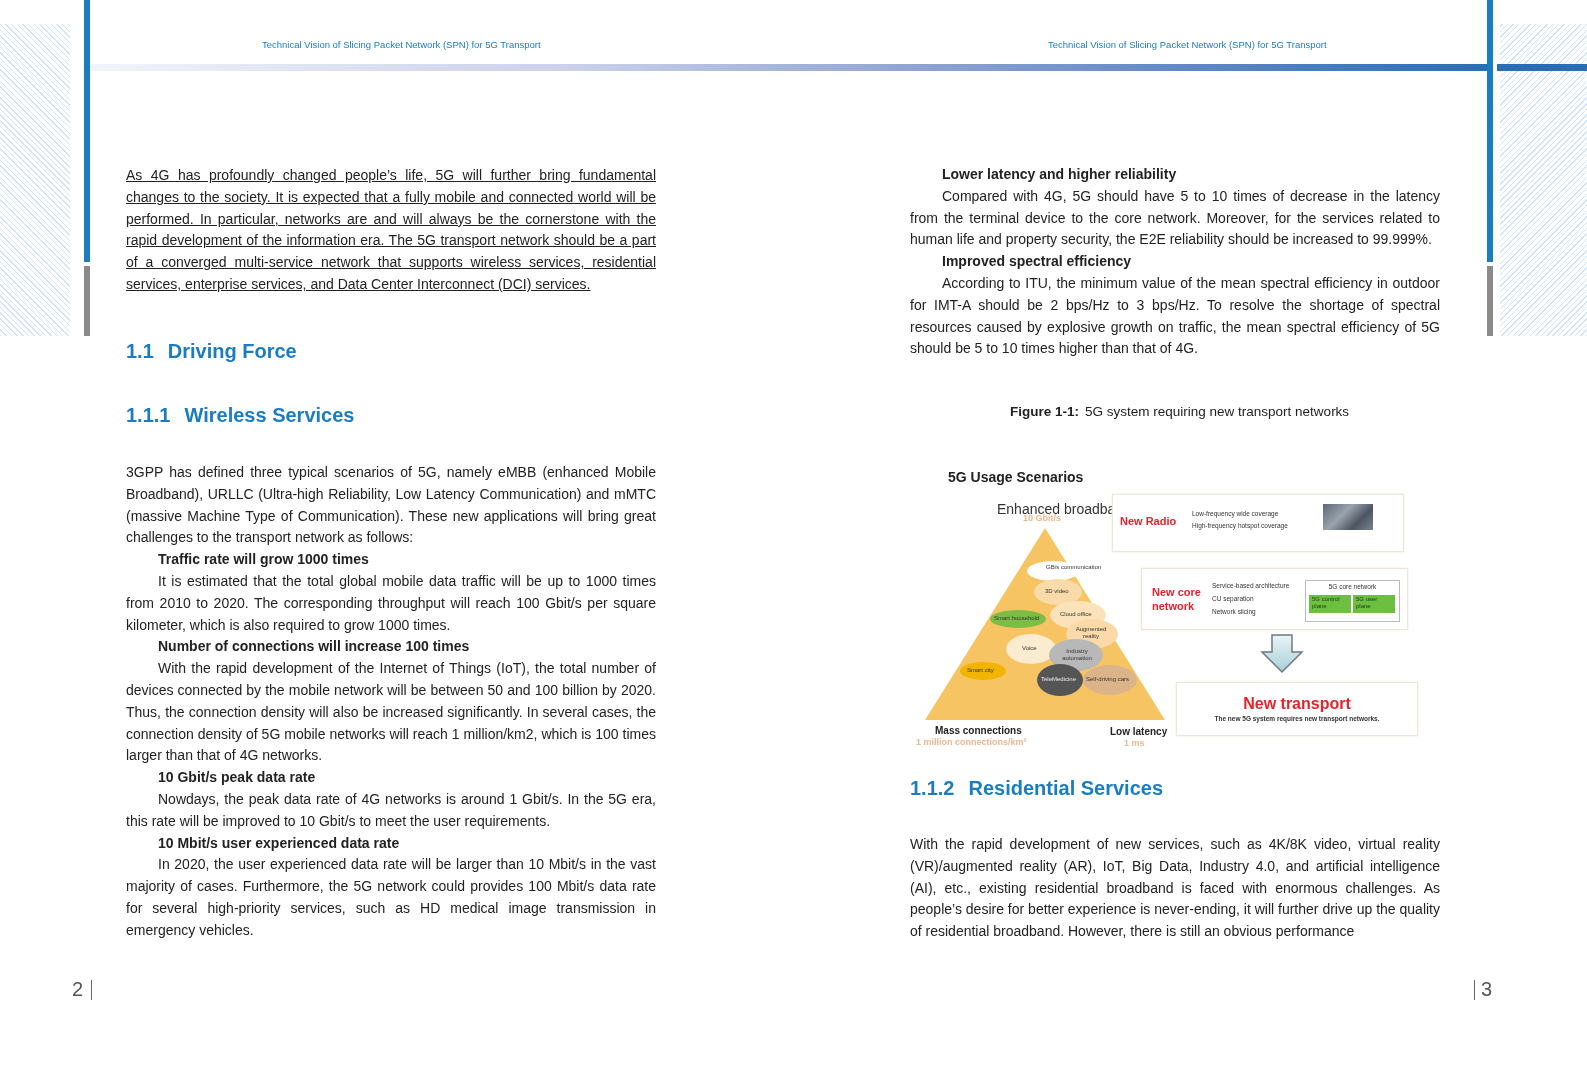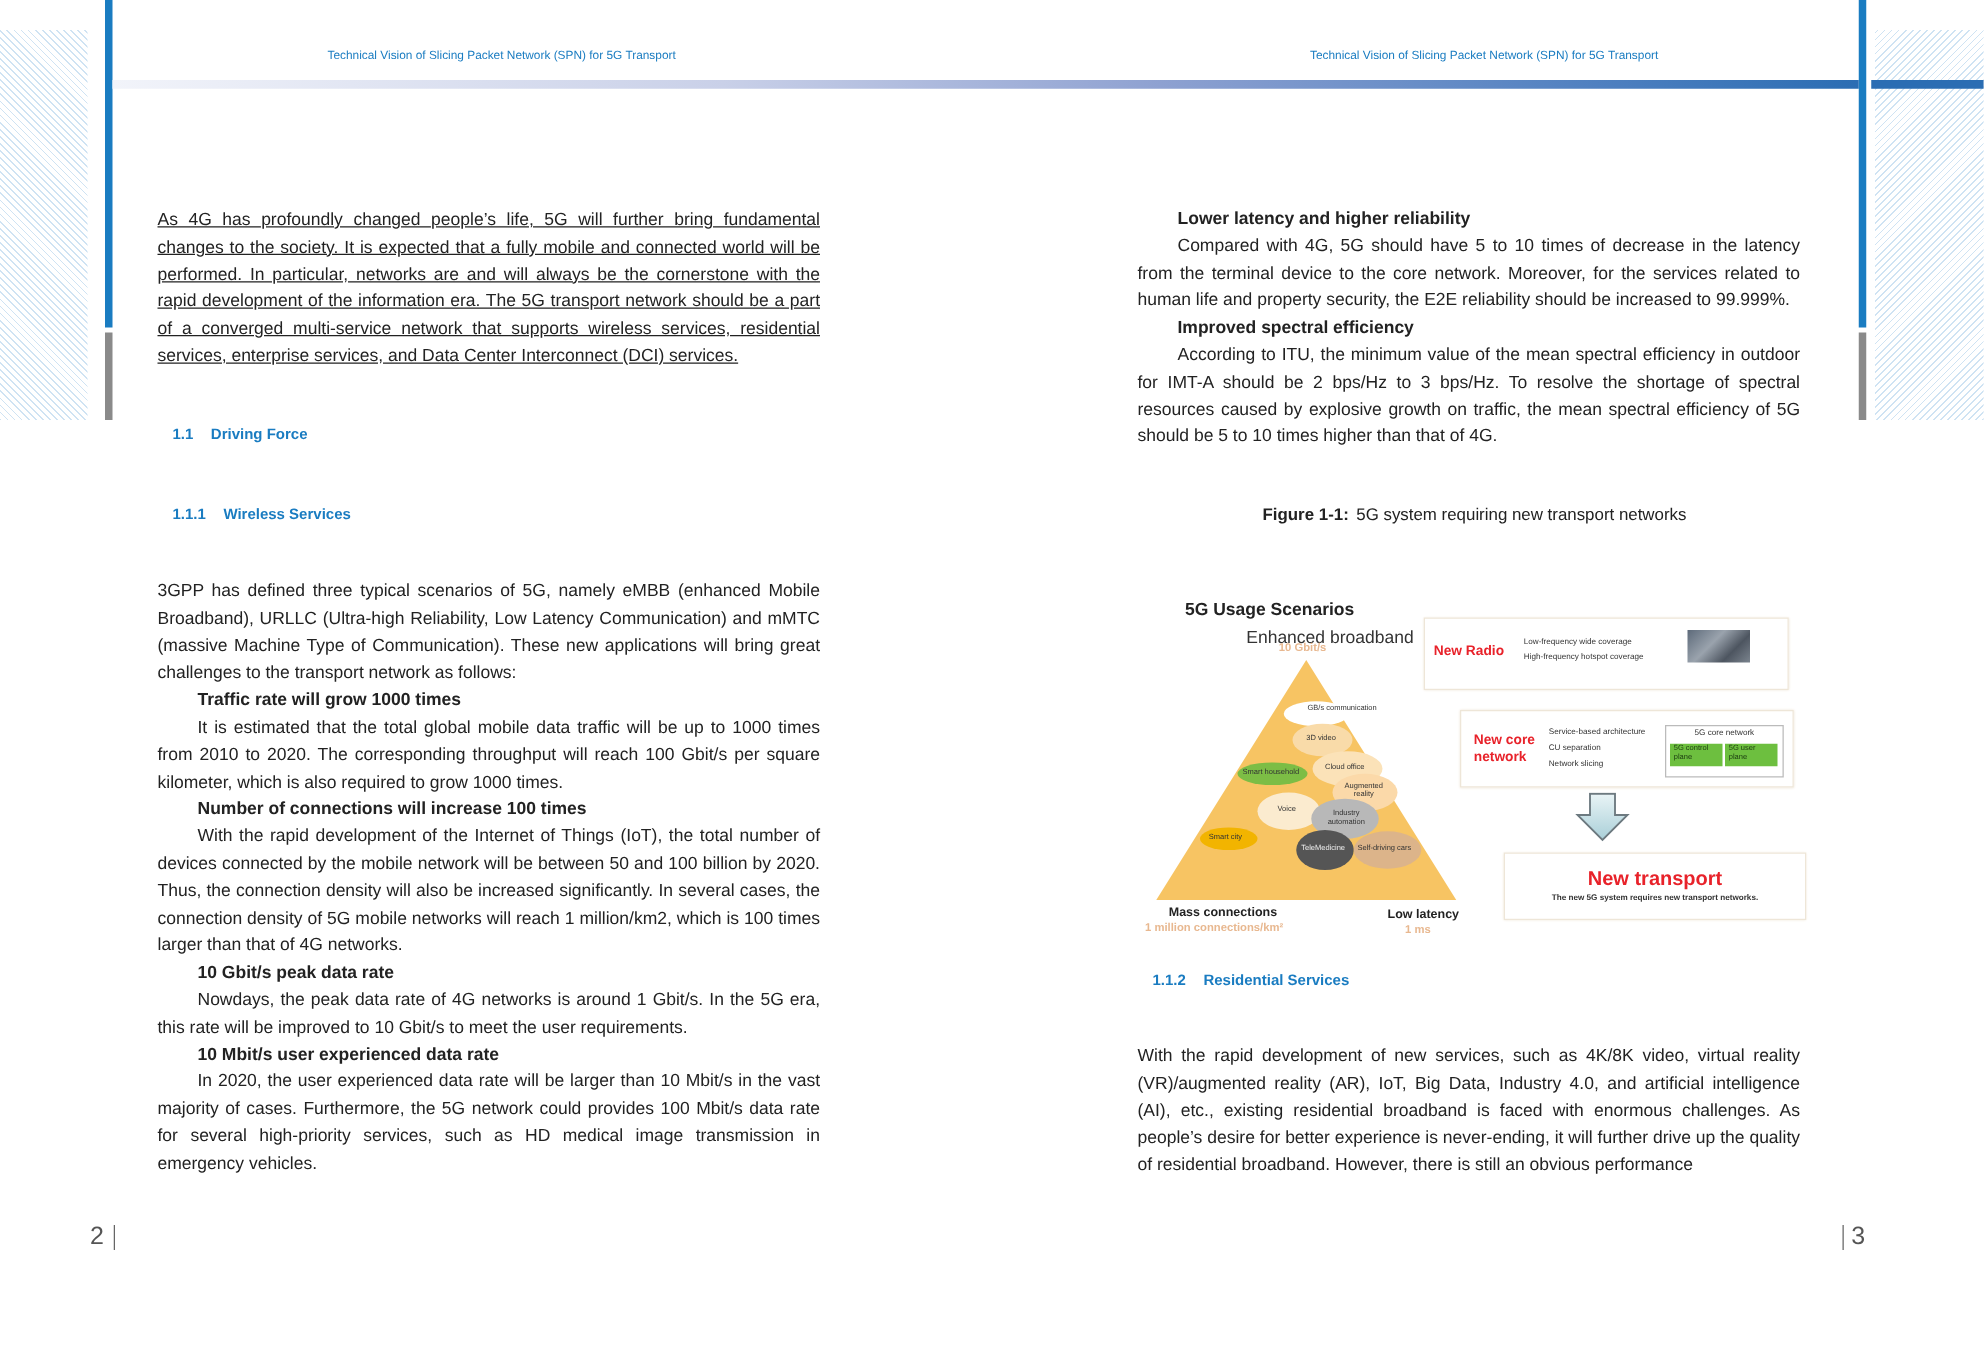--- a/index.html
+++ b/index.html
@@ -14,34 +14,34 @@
   .vbar-right-blue { position:absolute; left:1487px; top:0; width:6px; height:262px; background:#1a7cc1; }
   .vbar-right-gray { position:absolute; left:1487px; top:266px; width:6px; height:70px; background:#8a8a8a; }
   .header-band { position:absolute; left:90px; top:64px; width:1397px; height:7px;
     background: linear-gradient(90deg, #f2f4fa 0%, #c9d0e8 35%, #8ea1d1 60%, #4f80c0 85%, #2b6db3 100%); }
   .header-band-right { position:absolute; left:1497px; top:64px; width:90px; height:7px; background:#2b6db3; }
   .running-head { position:absolute; top:39px; font-size:9.5px; color:#1a7cc1; white-space:nowrap; }
   .col { position:absolute; font-size:14px; line-height:21.8px; color:#222; text-align:justify; }
   .col p { margin:0; }
   .indent { text-indent:32px; }
   .bold-h { font-weight:bold; padding-left:32px; }
-  .sec-h { position:absolute; font-weight:bold; color:#1a7cc1; font-size:12px; white-space:nowrap;margin-left:12px; }
+  .sec-h { position:absolute; font-weight:bold; color:#1a7cc1; font-size:20px; white-space:nowrap; }
   .sec-h span.num { margin-right:14px; }
   .page-num { position:absolute; top:978px; font-size:20px; color:#555; }
   .page-num-bar { position:absolute; top:980px; width:1px; height:20px; background:#666; }
   .fig-caption { position:absolute; left:1010px; top:404px; font-size:13.5px; color:#222; white-space:nowrap; }
   .fig-caption b { margin-right:6px; }
   
   .figure { position:absolute; left:910px; top:460px; width:520px; height:300px; }
-  .fig-title { position:absolute; left:38px; top:19px; font-weight:bold; font-size:14px; color:#222; }
+  .fig-title { position:absolute; left:38px; top:9px; font-weight:bold; font-size:14px; color:#222; }
   .tri-svg { position:absolute; left:0; top:0; }
   .lbl { position:absolute; font-size:9px; color:#333; white-space:nowrap; }
   .lbl-b { font-weight:bold; font-size:10px; color:#222; }
   .lbl-sub { color:#e8b890; font-weight:bold; font-size:9px; }
-  .box { position:absolute; background:#fff; border:1px solid #eee6d8; box-shadow:0 0 2px #efe6d6;margin-left:27px; }
+  .box { position:absolute; background:#fff; border:1px solid #eee6d8; box-shadow:0 0 2px #efe6d6; }
   .red-title { color:#e8222a; font-weight:bold; }
   .small-txt { font-size:6.5px; color:#333; line-height:12px; }
   .green { position:absolute; background:#6dbf3f; font-size:6px; color:#1b3b10; padding:1px 3px; line-height:7px; }
 </style>
 </head>
 <body>
 
 <div class="hatch-left"></div>
 <div class="hatch-right"></div>
 <div class="vbar-left-blue"></div>

